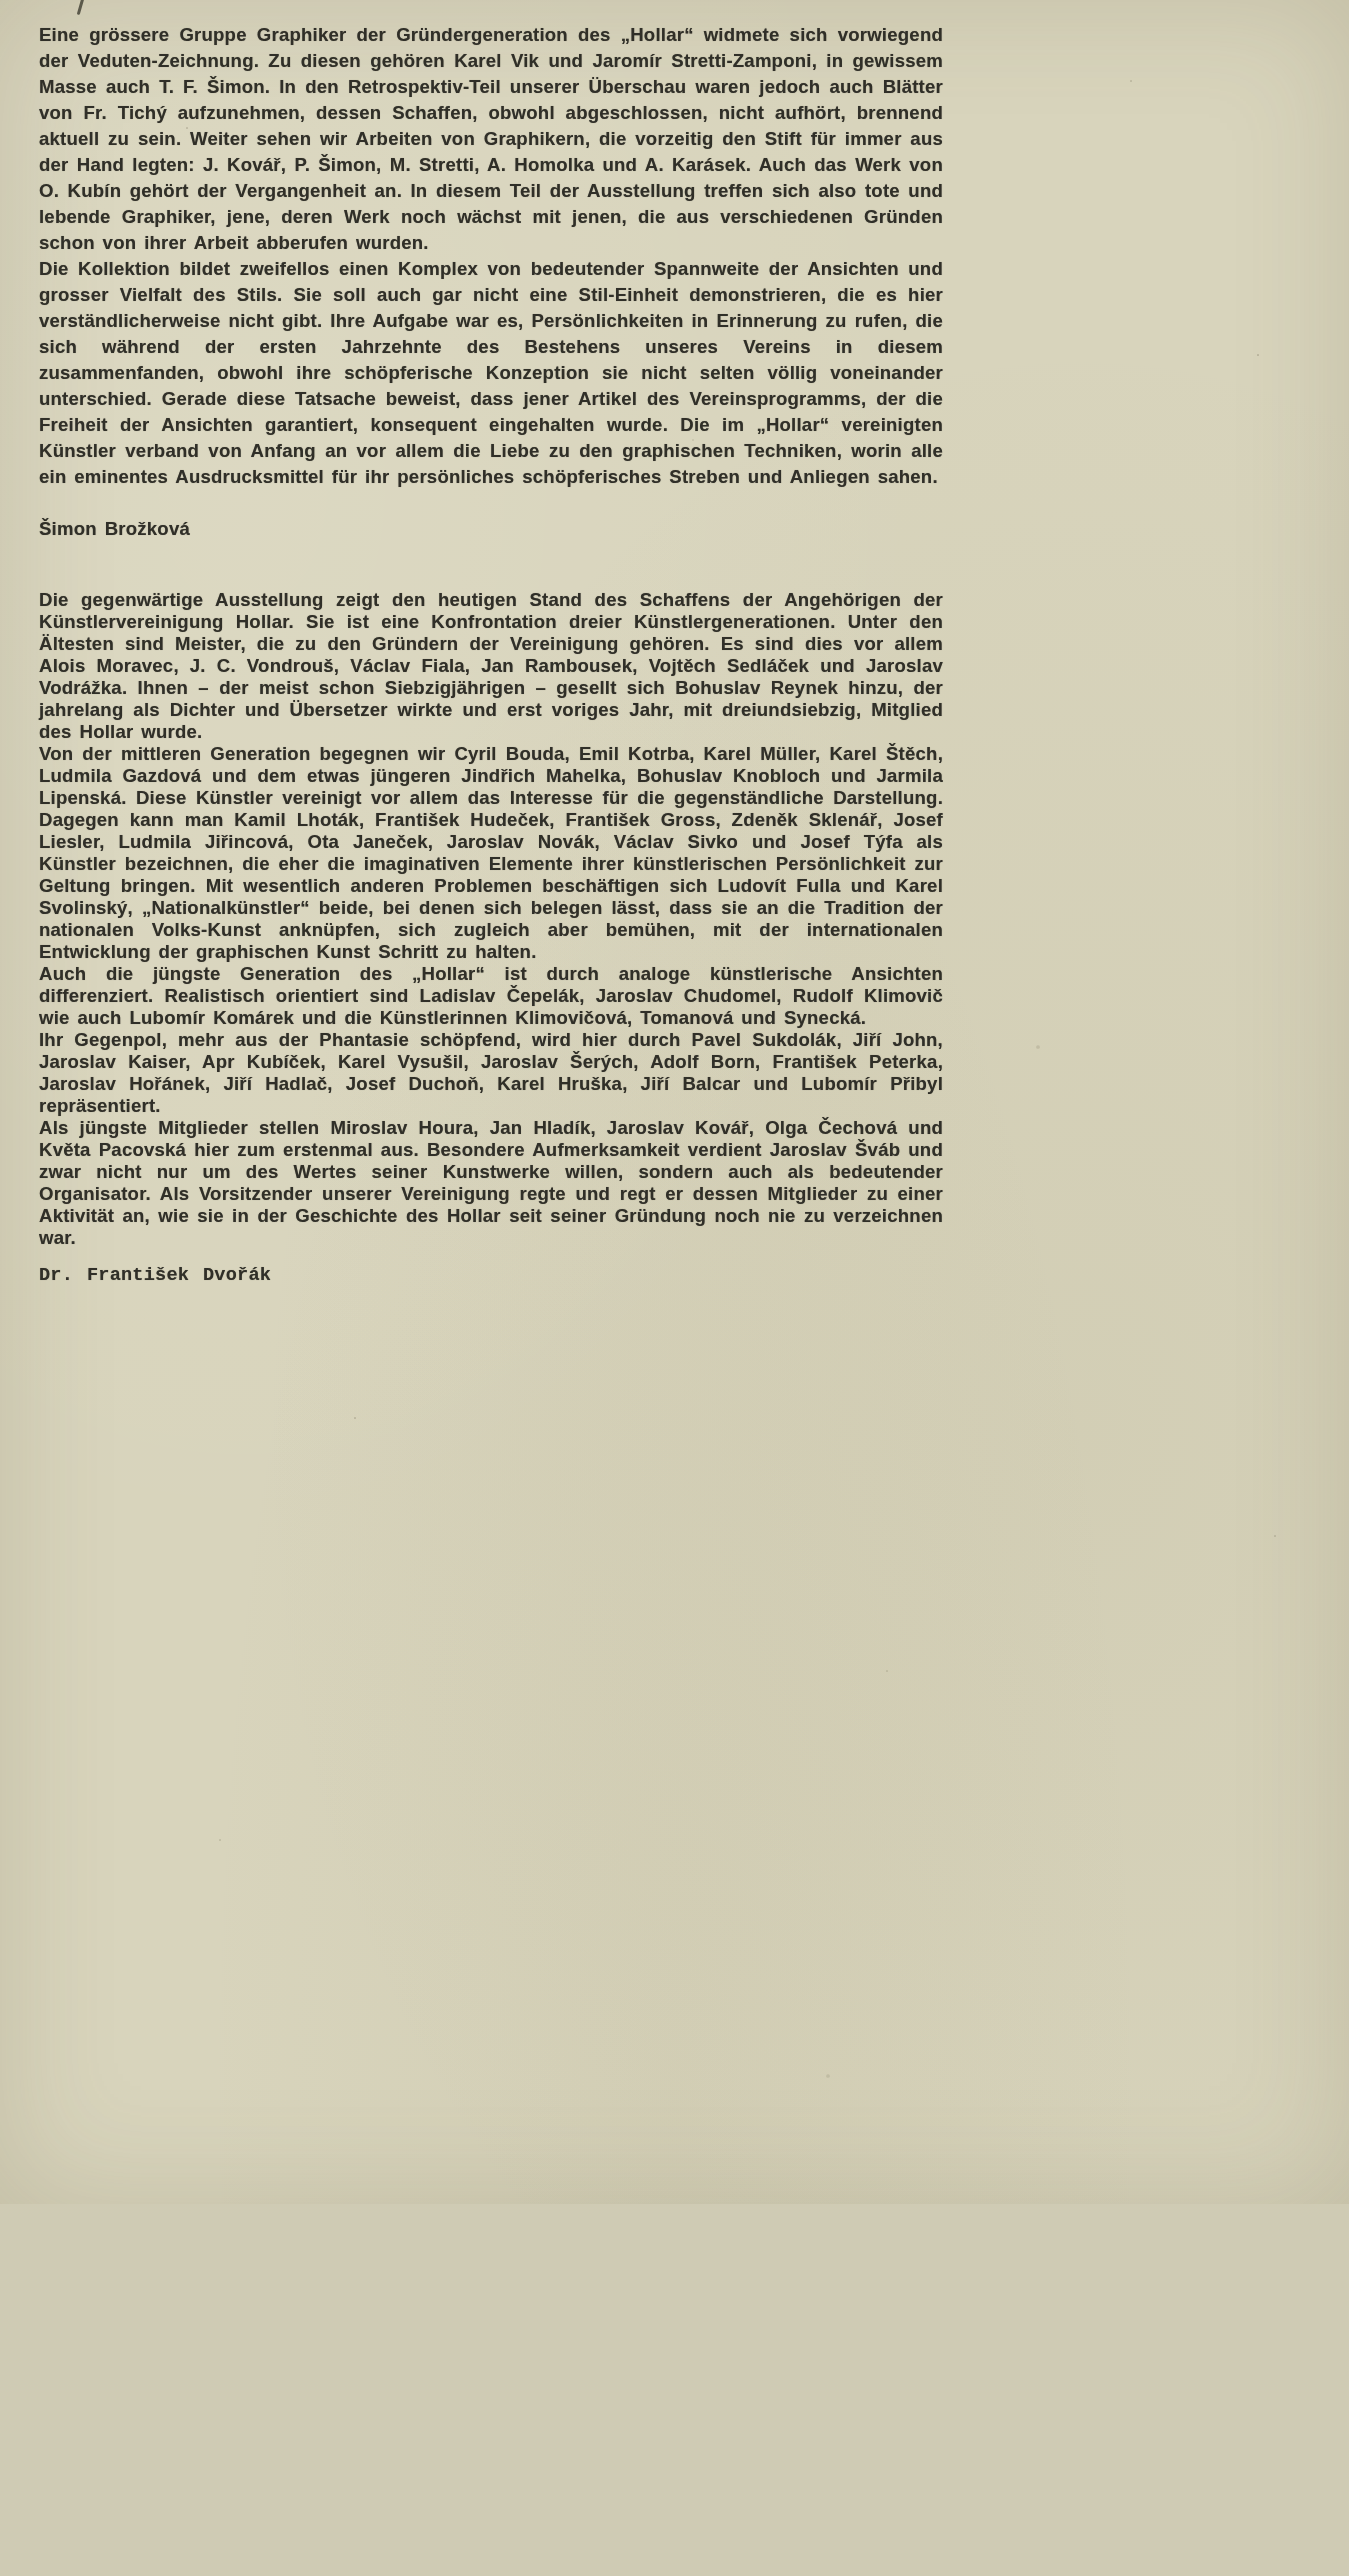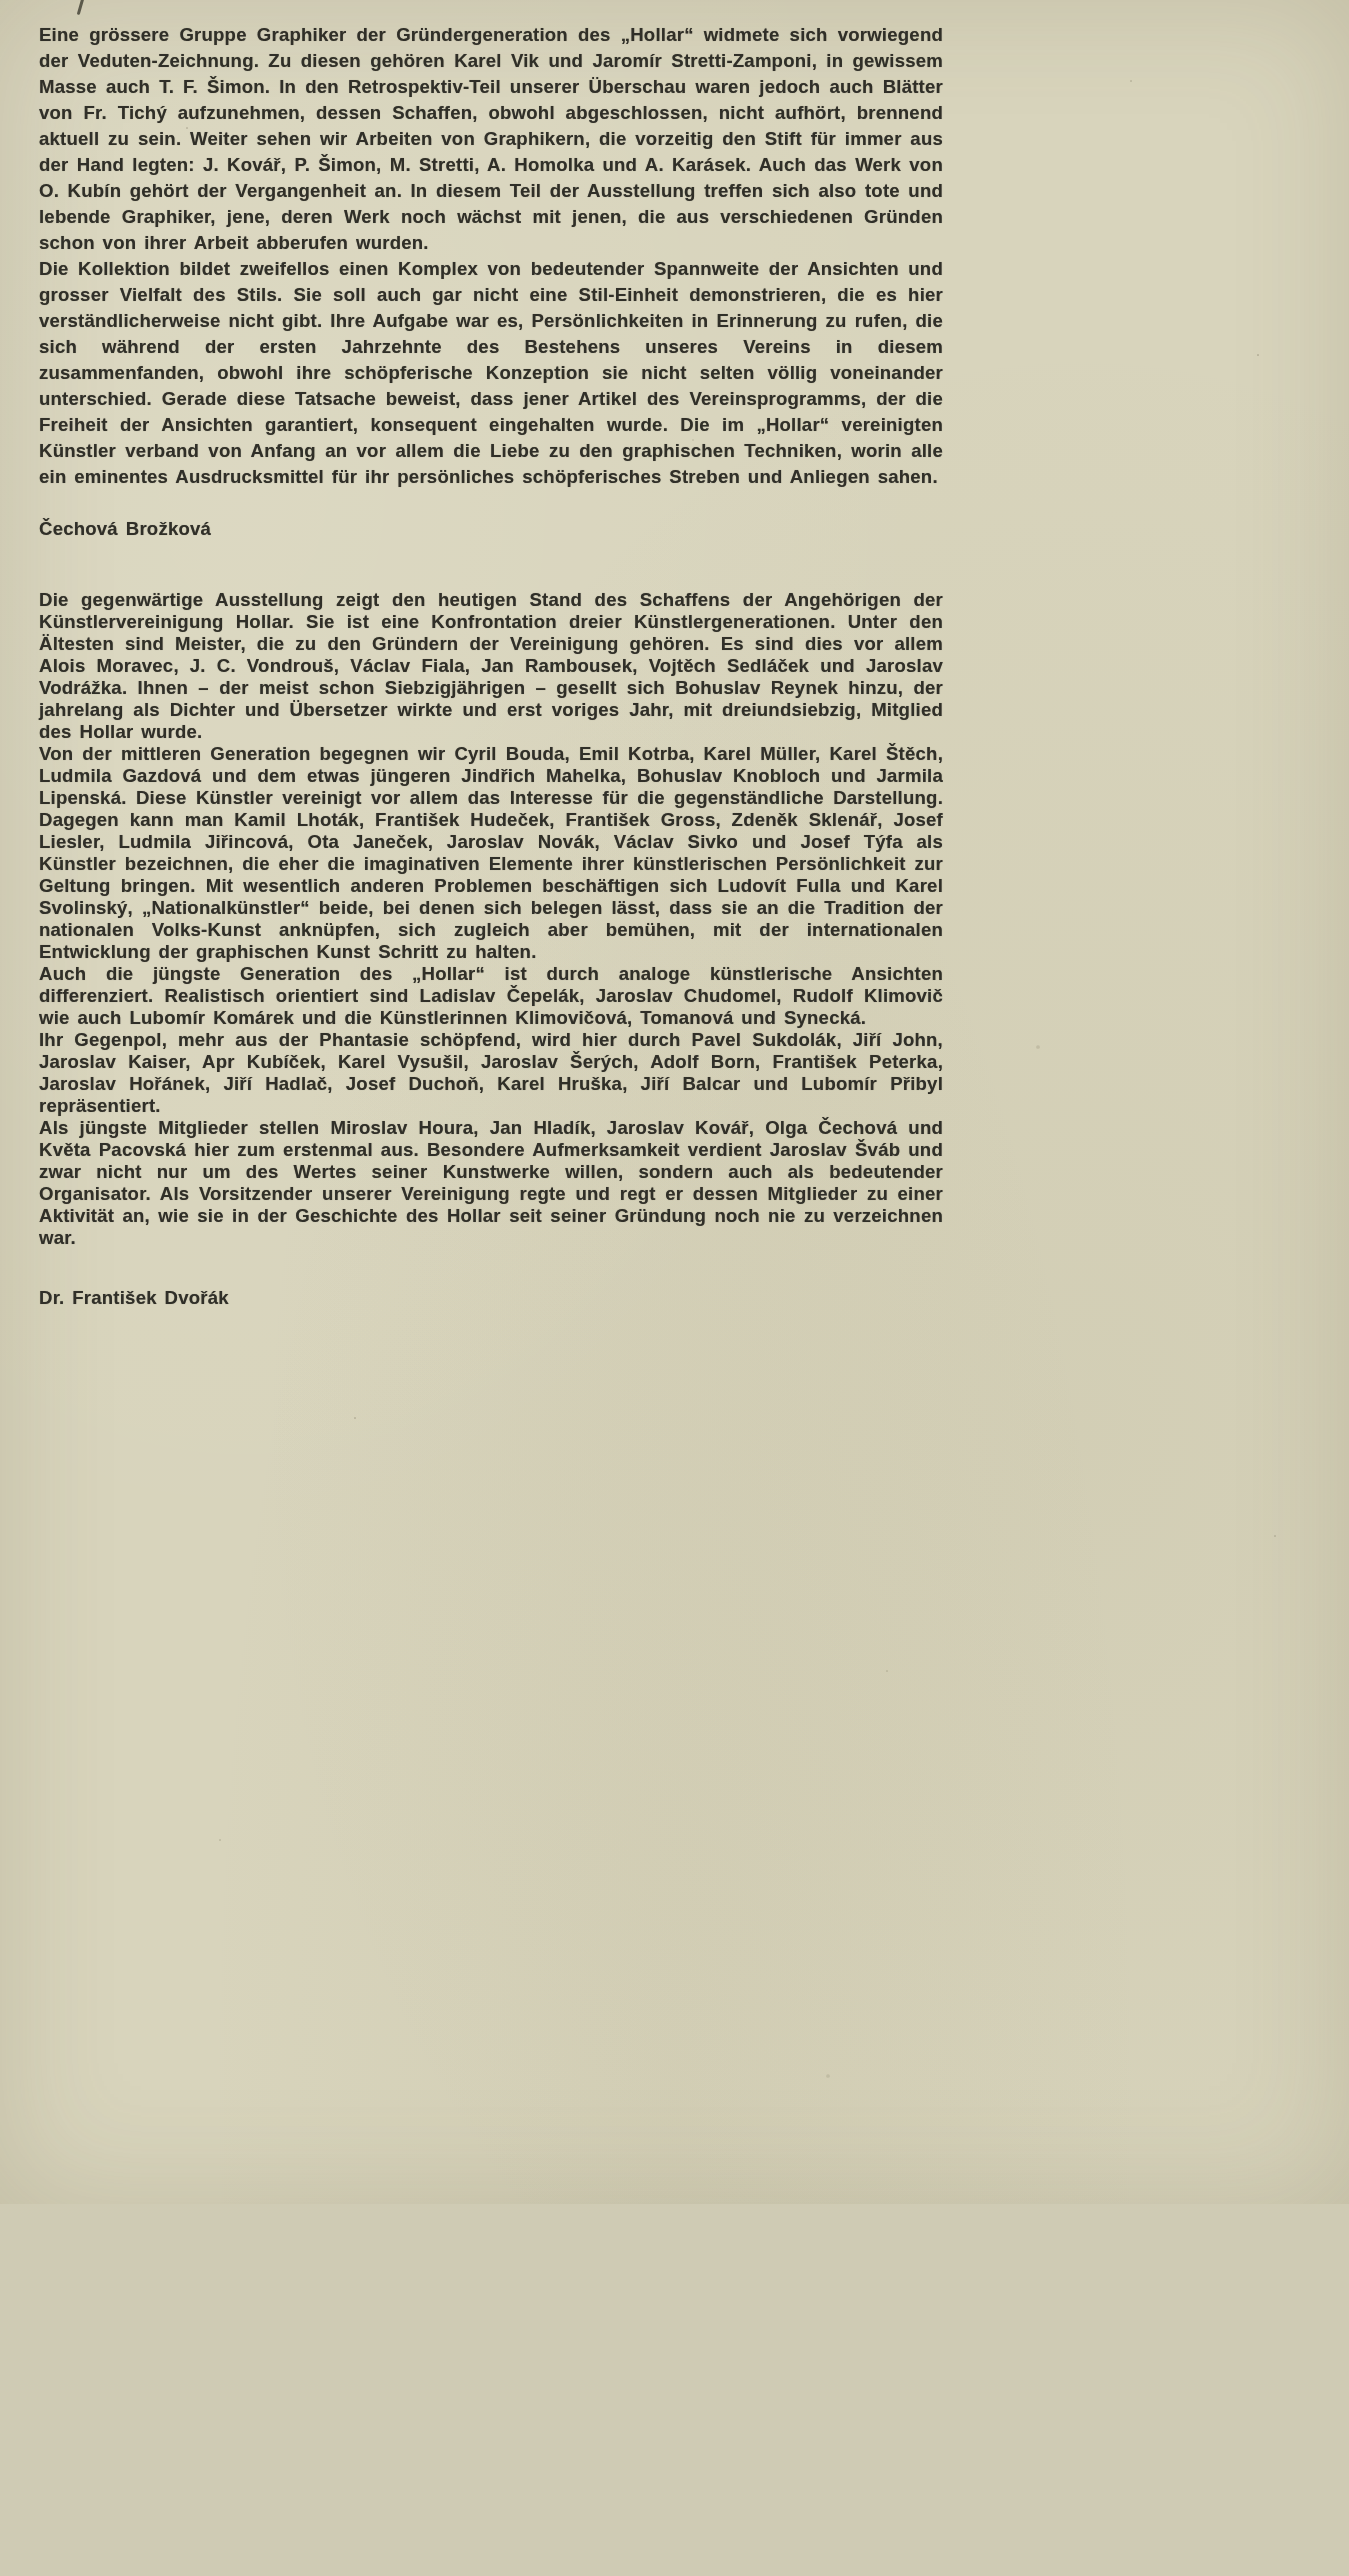--- a/index.html
+++ b/index.html
@@ -45,21 +45,22 @@
     margin-top: 47px;
   }
   p.para {
     margin: 0;
   }
   p.signature {
     margin: 26px 0 0 0;
     text-align: left;
   }
   .essay-second p.signature {
-    margin-top: 38px;
+    margin-top: 16px;
+    font-family: Liberation Mono, monospace;
   }
   .pen-mark {
     position: absolute;
     background: #474538;
     border-radius: 1.7px;
     opacity: 0.85;
   }
   .pen-mark-top {
     left: 79px;
     top: -1.7px;
@@ -112,21 +113,21 @@
 <div class="paper">
 
   <div class="specks"></div>
   <div class="pen-mark pen-mark-top"></div>
 
   <div class="text-column">
 
     <section class="essay-first">
       <p class="para">Eine grössere Gruppe Graphiker der Gründergeneration des „Hollar“ widmete sich vorwiegend der Veduten-Zeichnung. Zu diesen gehören Karel Vik und Jaromír Stretti-Zamponi, in gewissem Masse auch T. F. Šimon. In den Retrospektiv-Teil unserer Überschau waren jedoch auch Blätter von Fr. Tichý aufzunehmen, dessen Schaffen, obwohl abgeschlossen, nicht aufhört, brennend aktuell zu sein. Weiter sehen wir Arbeiten von Graphikern, die vorzeitig den Stift für immer aus der Hand legten: J. Kovář, P. Šimon, M. Stretti, A. Homolka und A. Karásek. Auch das Werk von O. Kubín gehört der Vergangenheit an. In diesem Teil der Ausstellung treffen sich also tote und lebende Graphiker, jene, deren Werk noch wächst mit jenen, die aus verschiedenen Gründen schon von ihrer Arbeit abberufen wurden.</p>
       <p class="para">Die Kollektion bildet zweifellos einen Komplex von bedeutender Spannweite der Ansichten und grosser Vielfalt des Stils. Sie soll auch gar nicht eine Stil-Einheit demonstrieren, die es hier verständlicherweise nicht gibt. Ihre Aufgabe war es, Persönlichkeiten in Erinnerung zu rufen, die sich während der ersten Jahrzehnte des Bestehens unseres Vereins in diesem zusammenfanden, obwohl ihre schöpferische Konzeption sie nicht selten völlig voneinander unterschied. Gerade diese Tatsache beweist, dass jener Artikel des Vereinsprogramms, der die Freiheit der Ansichten garantiert, konsequent eingehalten wurde. Die im „Hollar“ vereinigten Künstler verband von Anfang an vor allem die Liebe zu den graphischen Techniken, worin alle ein eminentes Ausdrucksmittel für ihr persönliches schöpferisches Streben und Anliegen sahen.</p>
-      <p class="signature">Čechová Brožková</p>
+      <p class="signature">Šimon Brožková</p>
     </section>
 
     <section class="essay-second">
       <p class="para">Die gegenwärtige Ausstellung zeigt den heutigen Stand des Schaffens der Angehörigen der Künstlervereinigung Hollar. Sie ist eine Konfrontation dreier Künstlergenerationen. Unter den Ältesten sind Meister, die zu den Gründern der Vereinigung gehören. Es sind dies vor allem Alois Moravec, J. C. Vondrouš, Václav Fiala, Jan Rambousek, Vojtěch Sedláček und Jaroslav Vodrážka. Ihnen – der meist schon Siebzigjährigen – gesellt sich Bohuslav Reynek hinzu, der jahrelang als Dichter und Übersetzer wirkte und erst voriges Jahr, mit dreiundsiebzig, Mitglied des Hollar wurde.</p>
       <p class="para">Von der mittleren Generation begegnen wir Cyril Bouda, Emil Kotrba, Karel Müller, Karel Štěch, Ludmila Gazdová und dem etwas jüngeren Jindřich Mahelka, Bohuslav Knobloch und Jarmila Lipenská. Diese Künstler vereinigt vor allem das Interesse für die gegenständliche Darstellung. Dagegen kann man Kamil Lhoták, František Hudeček, František Gross, Zdeněk Sklenář, Josef Liesler, Ludmila Jiřincová, Ota Janeček, Jaroslav Novák, Václav Sivko und Josef Týfa als Künstler bezeichnen, die eher die imaginativen Elemente ihrer künstlerischen Persönlichkeit zur Geltung bringen. Mit wesentlich anderen Problemen beschäftigen sich Ludovít Fulla und Karel Svolinský, „Nationalkünstler“ beide, bei denen sich belegen lässt, dass sie an die Tradition der nationalen Volks-Kunst anknüpfen, sich zugleich aber bemühen, mit der internationalen Entwicklung der graphischen Kunst Schritt zu halten.</p>
       <p class="para">Auch die jüngste Generation des „Hollar“ ist durch analoge künstlerische Ansichten differenziert. Realistisch orientiert sind Ladislav Čepelák, Jaroslav Chudomel, Rudolf Klimovič wie auch Lubomír Komárek und die Künstlerinnen Klimovičová, Tomanová und Synecká.</p>
       <p class="para">Ihr Gegenpol, mehr aus der Phantasie schöpfend, wird hier durch Pavel Sukdolák, Jiří John, Jaroslav Kaiser, Apr Kubíček, Karel Vysušil, Jaroslav Šerých, Adolf Born, František Peterka, Jaroslav Hořánek, Jiří Hadlač, Josef Duchoň, Karel Hruška, Jiří Balcar und Lubomír Přibyl repräsentiert.</p>
       <p class="para">Als jüngste Mitglieder stellen Miroslav Houra, Jan Hladík, Jaroslav Kovář, Olga Čechová und Květa Pacovská hier zum erstenmal aus. Besondere Aufmerksamkeit verdient Jaroslav Šváb und zwar nicht nur um des Wertes seiner Kunstwerke willen, sondern auch als bedeutender Organisator. Als Vorsitzender unserer Vereinigung regte und regt er dessen Mitglieder zu einer Aktivität an, wie sie in der Geschichte des Hollar seit seiner Gründung noch nie zu verzeichnen war.</p>
       <p class="signature">Dr. František Dvořák</p>
     </section>

